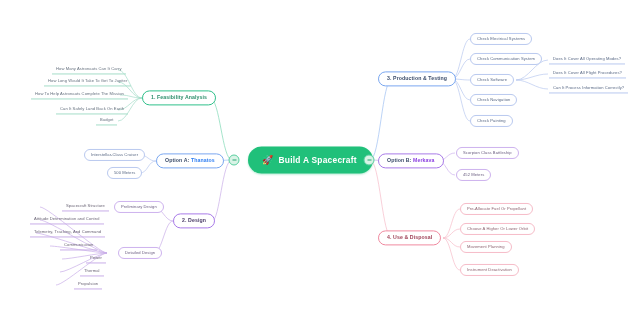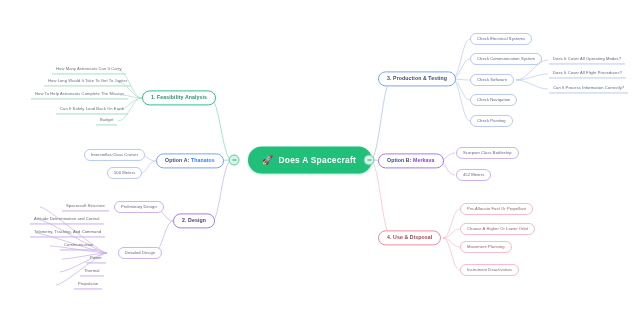--- a/index.html
+++ b/index.html
@@ -170,21 +170,21 @@
         <path d="M443,238 C451,238 452,209 460,209"></path>
         <path d="M443,238 C451,238 452,229 460,229"></path>
         <path d="M443,238 C451,238 452,247 460,247"></path>
         <path d="M443,238 C451,238 452,270 460,270"></path>
       </g>
     </g>
   </svg>
 
   <div class="node center" style="left:248px;top:160px;">
     <span class="rocket">🚀</span>
-    <span>Does A Spacecraft</span>
+    <span>Build A Spacecraft</span>
   </div>
 
   <div class="toggle" style="left:234px;top:160px;"></div>
   <div class="toggle" style="left:369px;top:160px;"></div>
 
   <div class="node lvl1 green-b" style="left:142px;top:98px;">
     <span>1. Feasibility Analysis</span>
   </div>
 
   <div class="node under g" style="left:52px;top:70px;">

